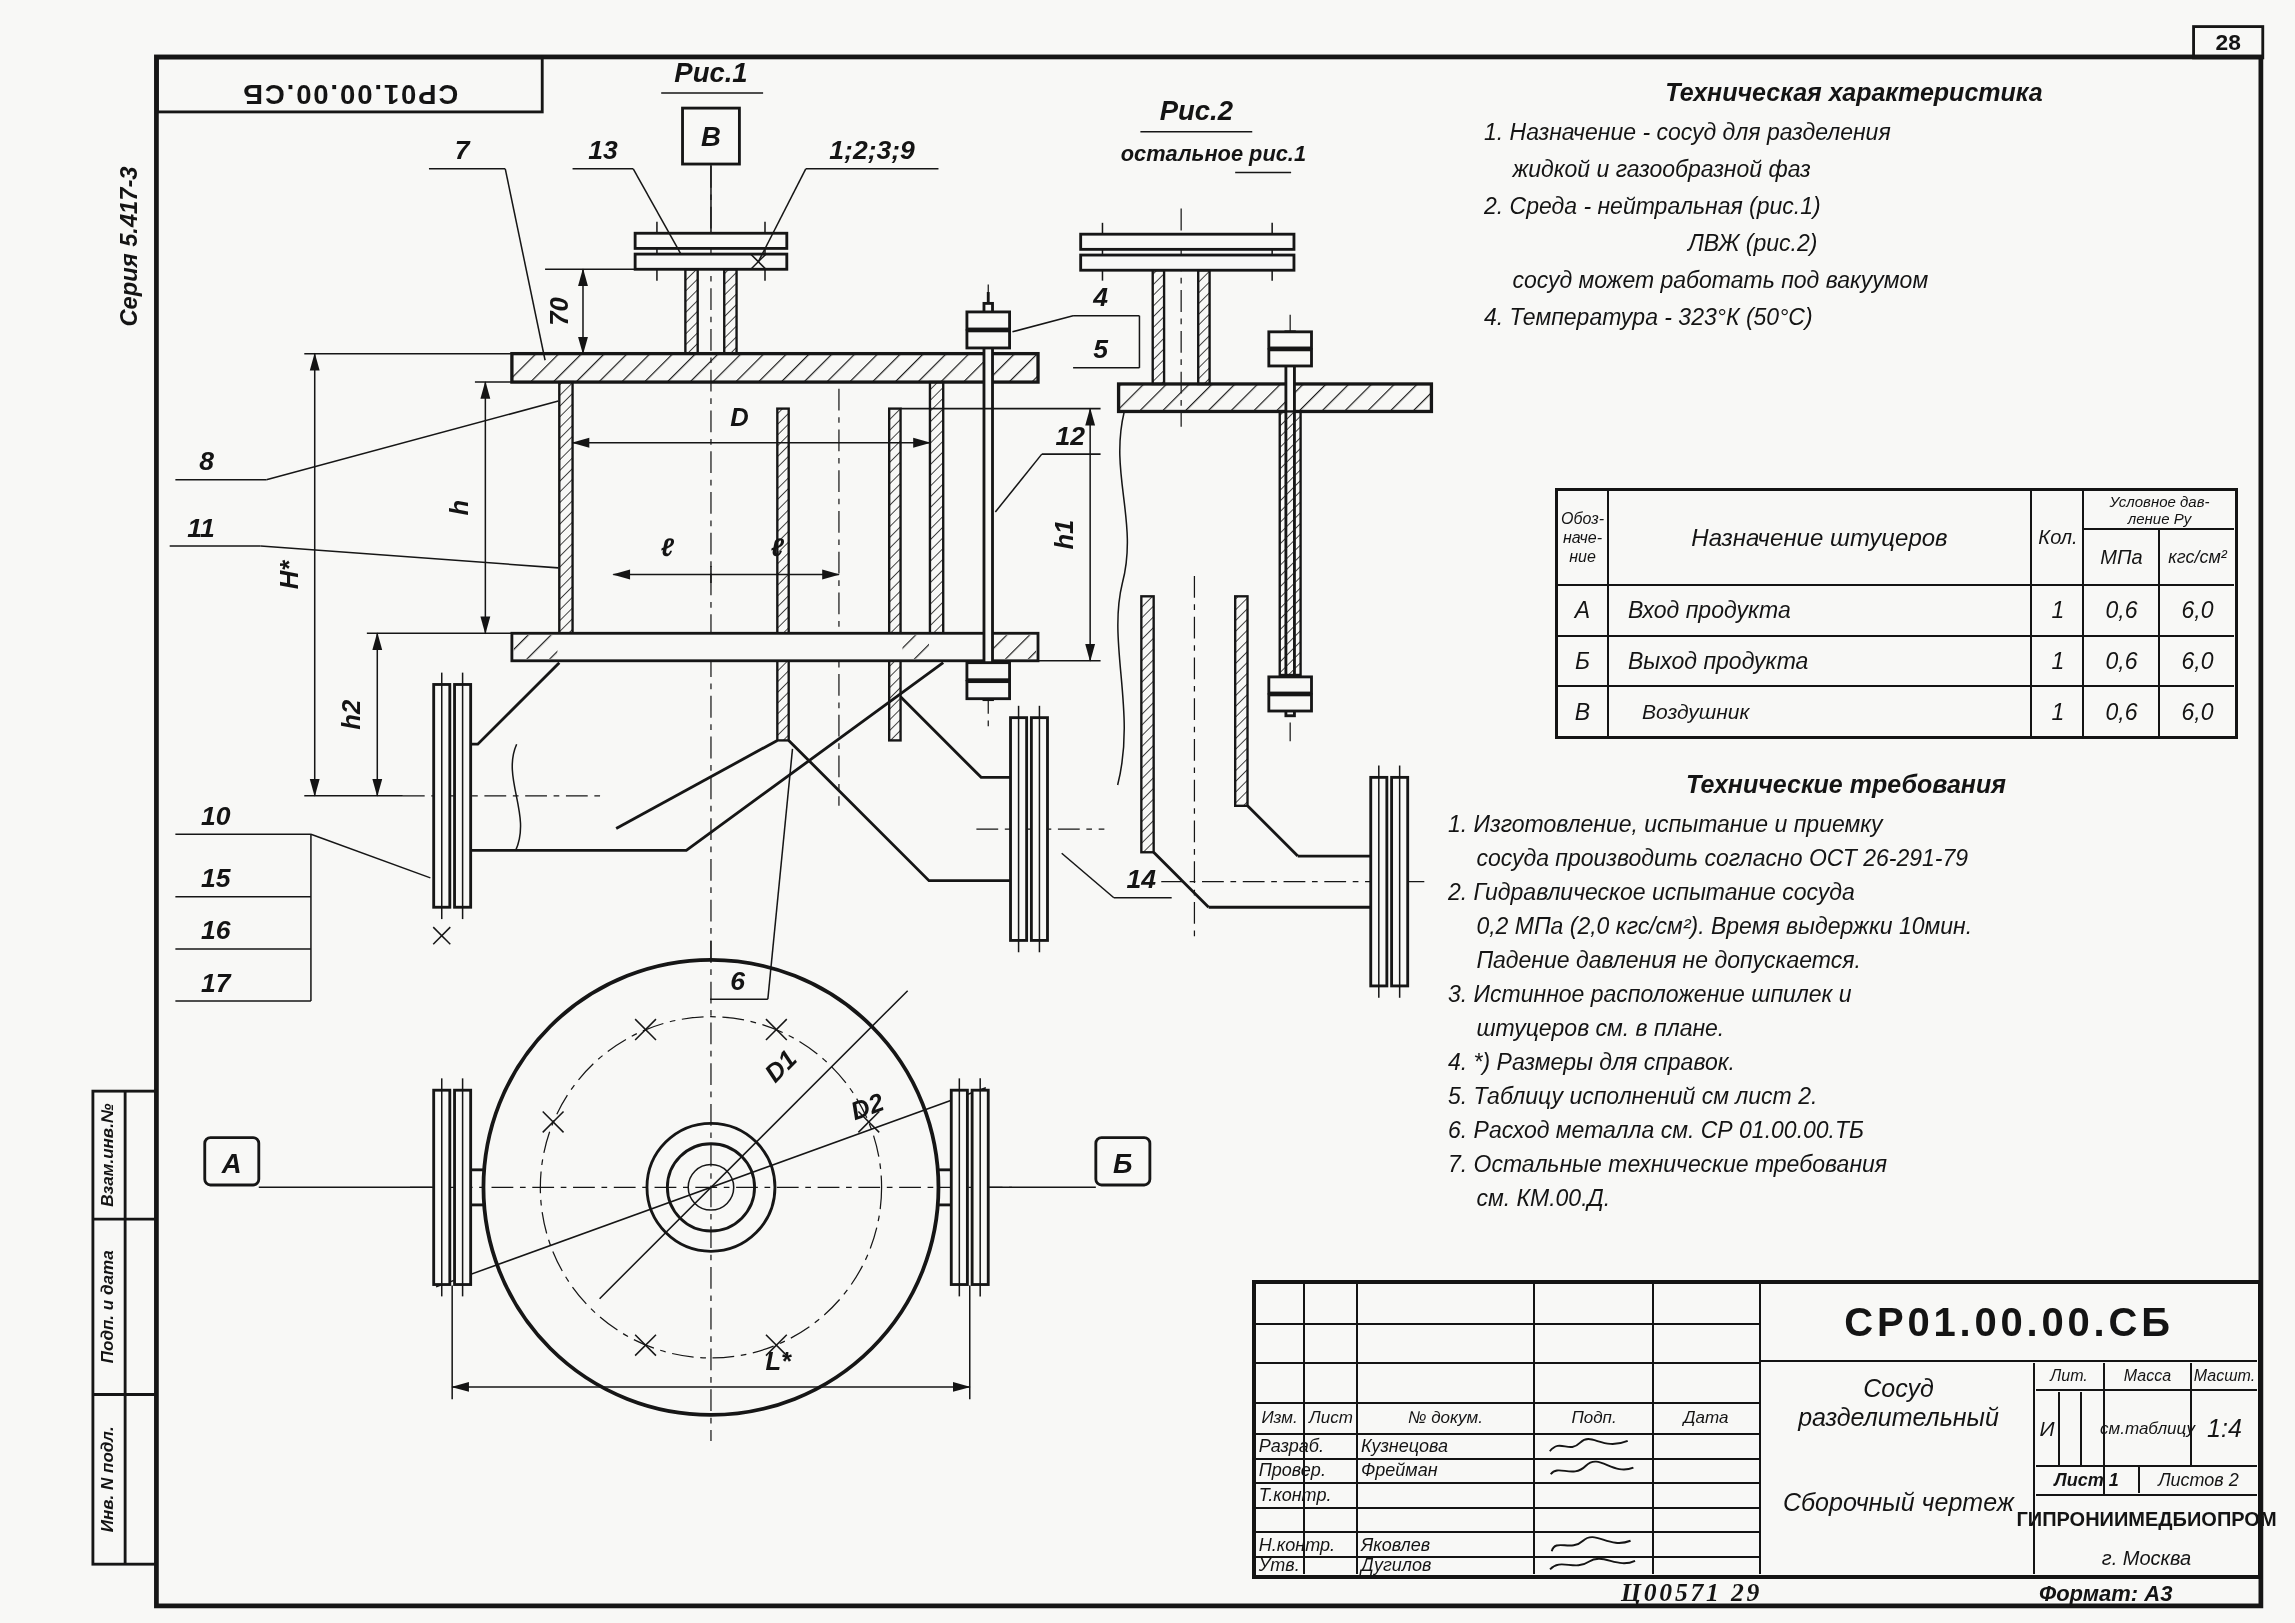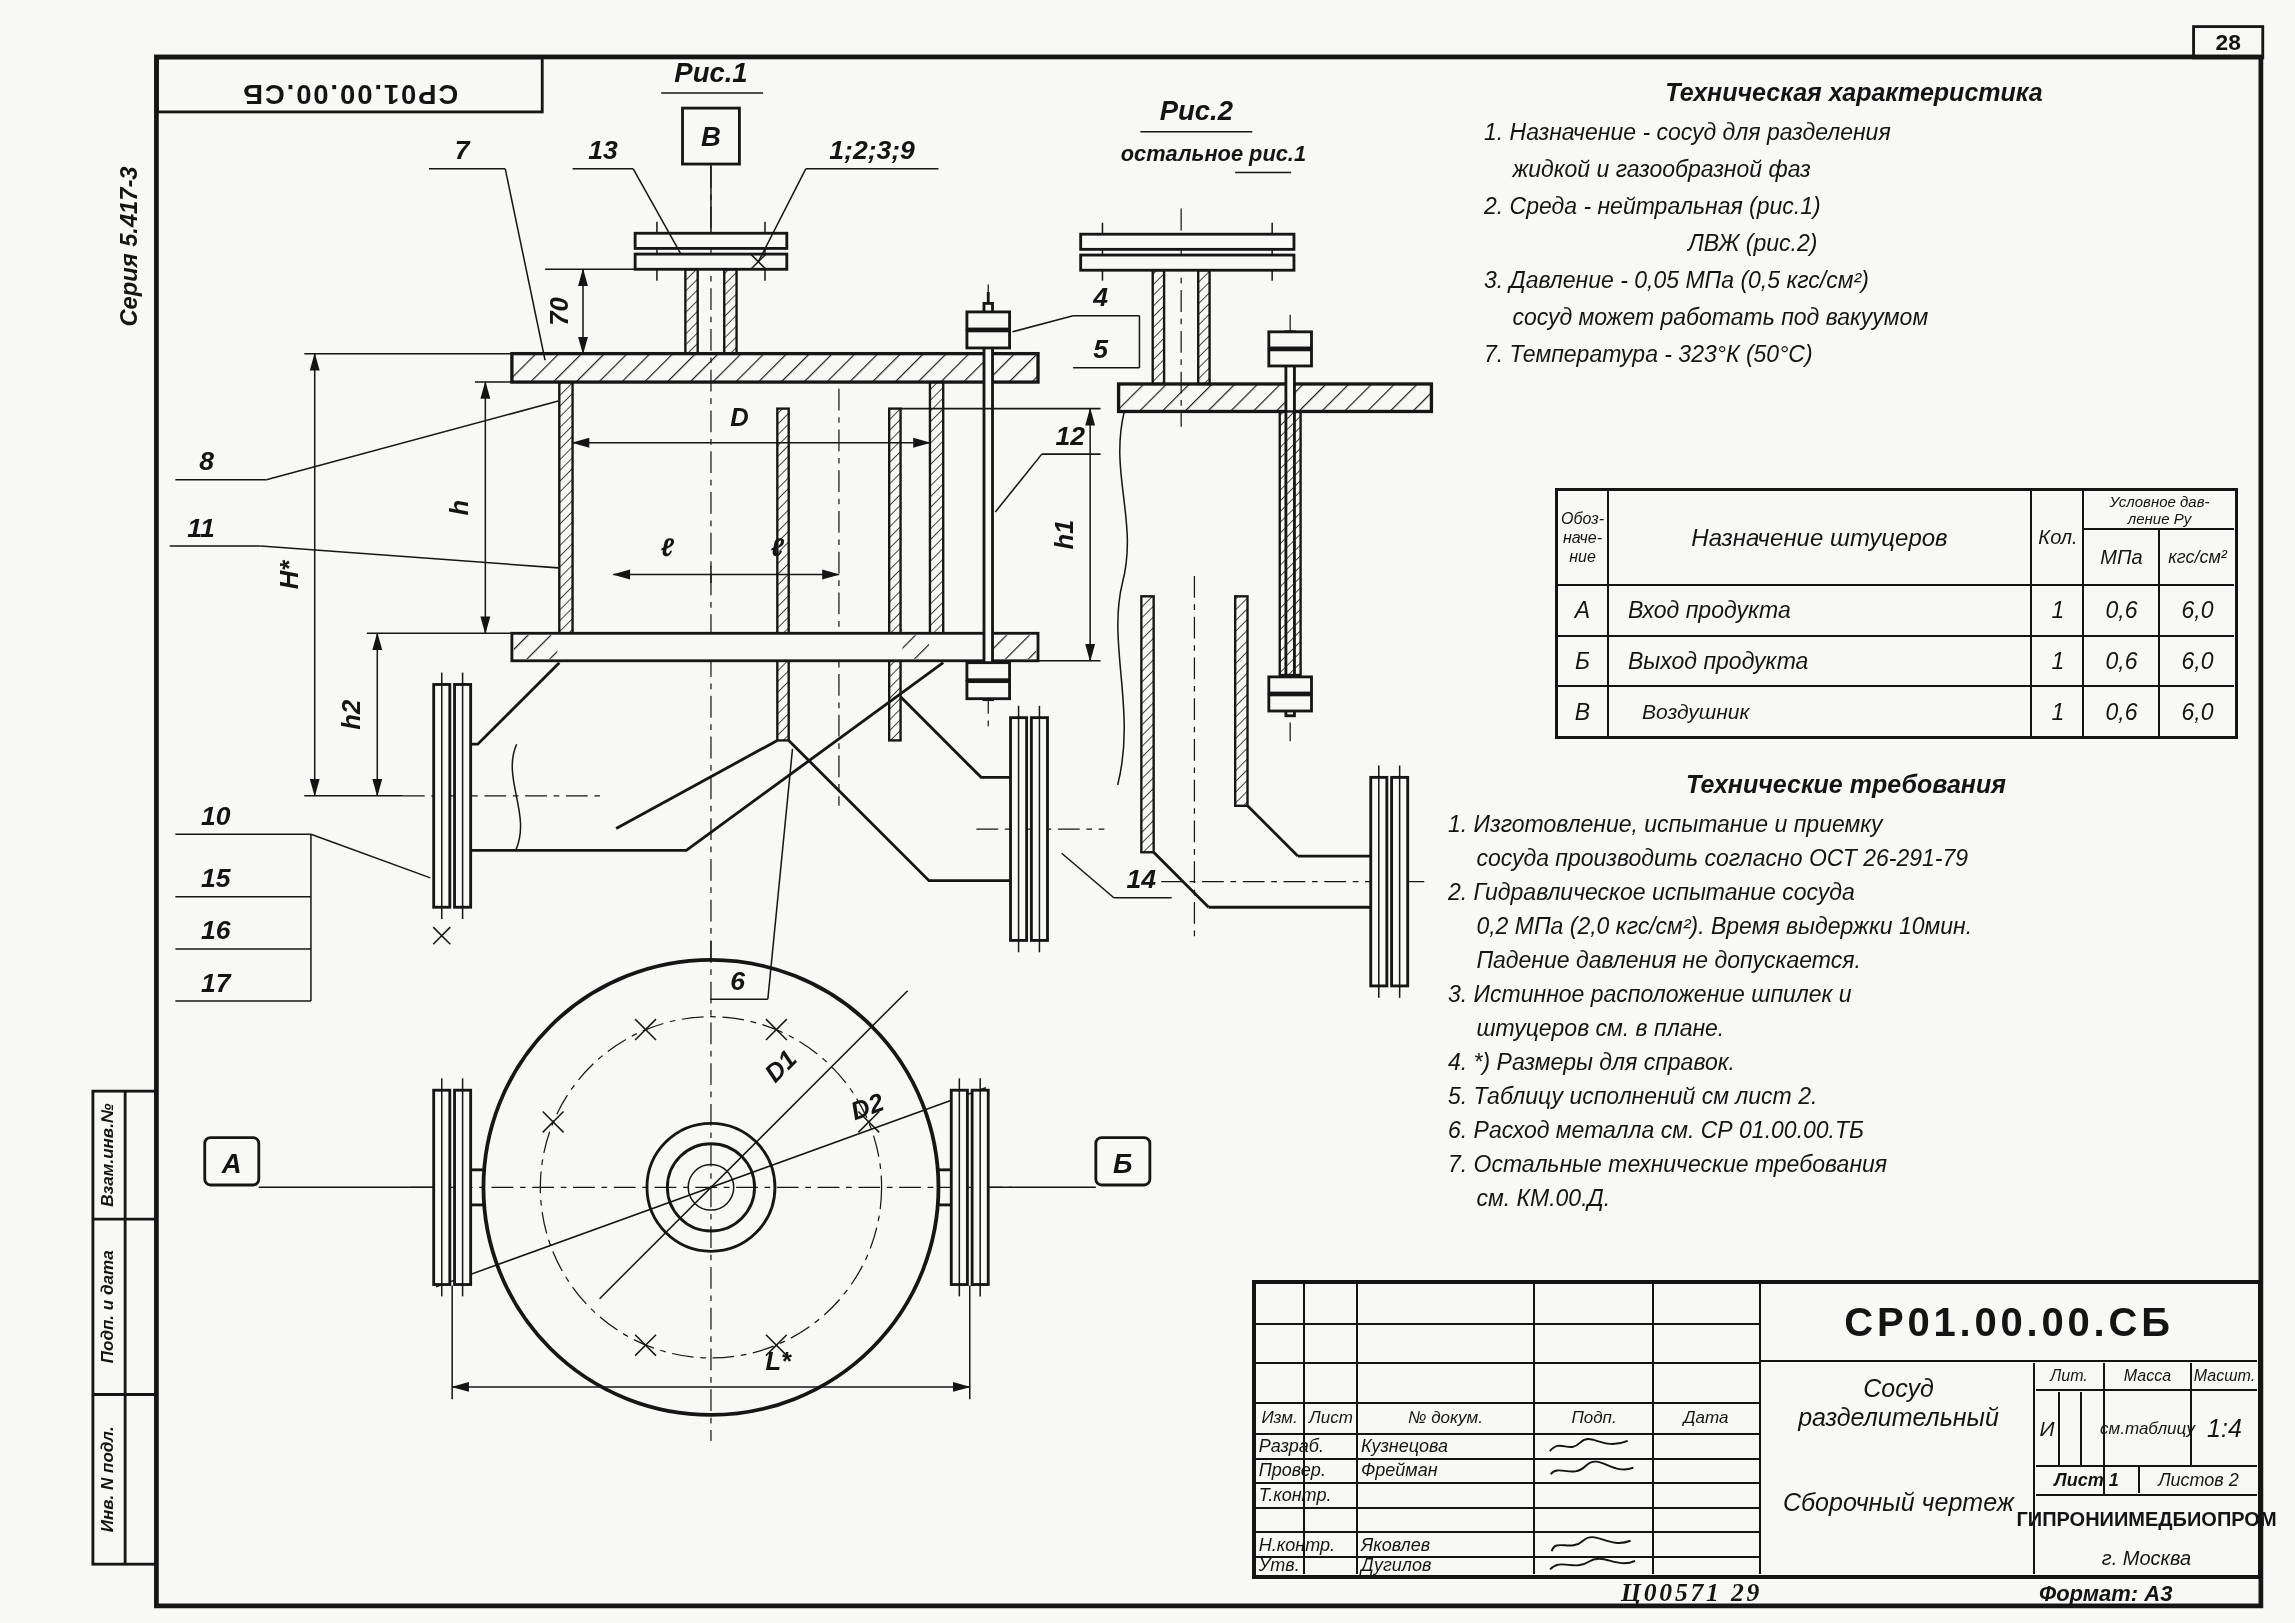--- a/index.html
+++ b/index.html
@@ -319,23 +319,22 @@
   <text class="dimt" transform="translate(1836,2352) rotate(-20)">D2</text>
   <text class="dimt" x="1642" y="2890">L*</text>
 </svg>
 
 <div class="abs tech" style="left:1484px;top:71px;width:740px;">
   <div class="title">Техническая характеристика</div>
   <div>1. Назначение - сосуд для разделения</div>
   <div class="pl1">жидкой и газообразной фаз</div>
   <div>2. Среда - нейтральная (рис.1)</div>
   <div class="pl4">ЛВЖ (рис.2)</div>
-  <div>3. Давление - 0,05 МПа (0,5 кгс/см²)</div>
   <div class="pl1">сосуд может работать под вакуумом</div>
-  <div>7. Температура - 323°К (50°С)</div>
+  <div>4. Температура - 323°К (50°С)</div>
 </div>
 
 <div class="abs" style="left:1555px;top:488px;width:683px;height:251px;border:3.3px solid #141414;box-sizing:border-box;">
 
   <div class="cell bl" style="left:49px;top:0;width:2.4px;height:245px;"></div>
   <div class="cell bl" style="left:472px;top:0;width:2.4px;height:245px;"></div>
   <div class="cell bl" style="left:524px;top:0;width:2.4px;height:245px;"></div>
   <div class="cell bl" style="left:600px;top:38px;width:2.4px;height:207px;"></div>
   <div class="cell bt" style="left:524px;top:37px;width:152px;height:2.4px;"></div>
   <div class="cell bt" style="left:0;top:93px;width:676px;height:2.4px;"></div>

